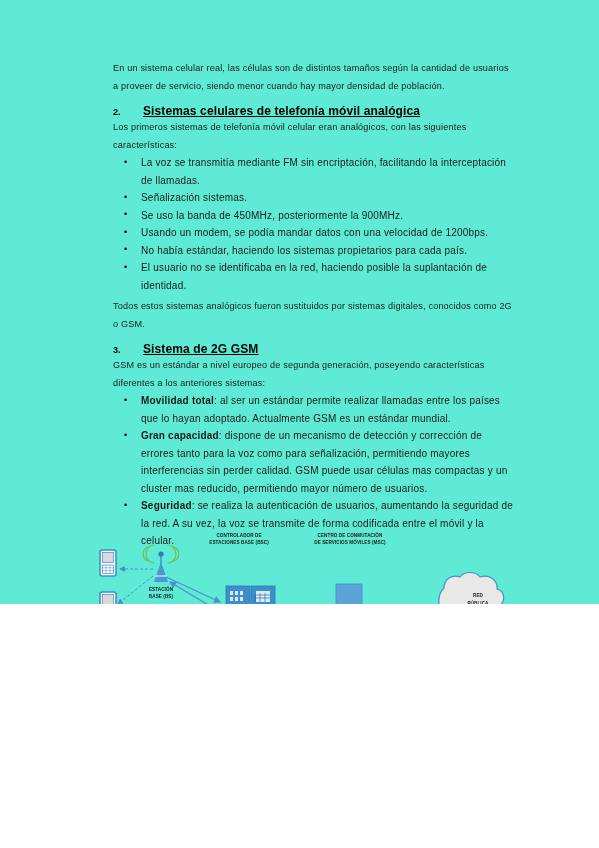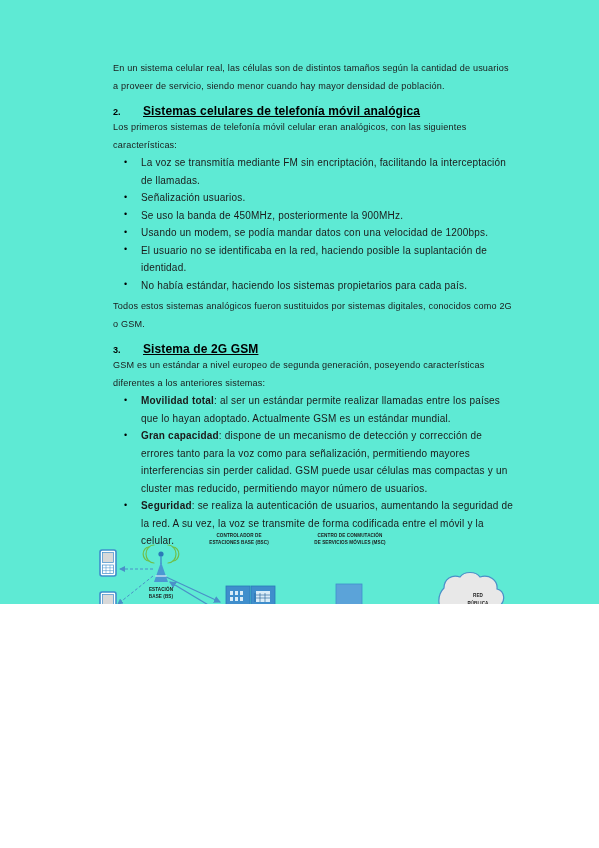--- a/index.html
+++ b/index.html
@@ -111,25 +111,25 @@
 
     <div class="heading-row">
       <span class="heading-num">2.</span>
       <span class="heading-text">Sistemas celulares de telefonía móvil analógica</span>
     </div>
 
     <p class="para">Los primeros sistemas de telefonía móvil celular eran analógicos, con las siguientes características:</p>
 
     <ul class="bullets">
       <li>La voz se transmitía mediante FM sin encriptación, facilitando la interceptación de llamadas.</li>
-      <li>Señalización usuarios.</li>
+      <li>Señalización sistemas.</li>
       <li>Se uso la banda de 450MHz, posteriormente la 900MHz.</li>
       <li>Usando un modem, se podía mandar datos con una velocidad de 1200bps.</li>
+      <li>No había estándar, haciendo los sistemas propietarios para cada país.</li>
       <li>El usuario no se identificaba en la red, haciendo posible la suplantación de identidad.</li>
-      <li>No había estándar, haciendo los sistemas propietarios para cada país.</li>
     </ul>
 
     <div class="spacer-xs"></div>
 
     <p class="para">Todos estos sistemas analógicos fueron sustituidos por sistemas digitales, conocidos como 2G o GSM.</p>
 
     <div class="spacer-sm"></div>
 
     <div class="heading-row">
       <span class="heading-num">3.</span>

